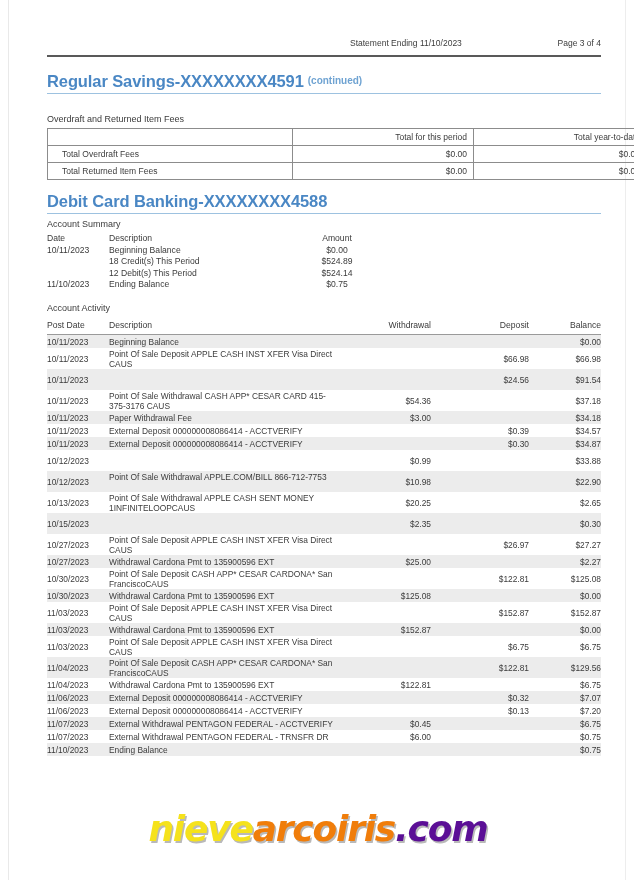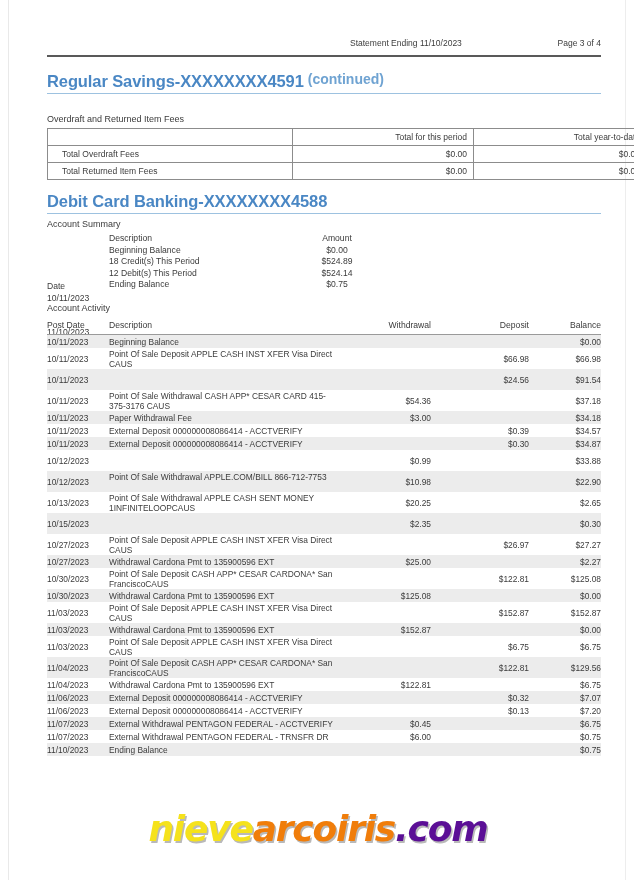--- a/index.html
+++ b/index.html
@@ -69,21 +69,21 @@
     width: 554px;
     color: #4a87c4;
     font-size: 16.5px;
     font-weight: bold;
     letter-spacing: -0.1px;
     border-bottom: 1.4px solid #9dc2e0;
     padding-bottom: 2px;
     white-space: nowrap;
   }
   .section-title .cont {
-    font-size: 14px;
+    font-size: 10px;
     font-weight: bold;
     color: #6fa3d2;
     letter-spacing: 0;
     margin-left: 4px;
     position: relative;
     top: -3px;
   }
 
   
   .sub-label {
@@ -123,21 +123,21 @@
     width: 350px;
     font-size: 8.6px;
     color: #3b3b3b;
   }
   .summary .srow {
     position: relative;
     height: 11.5px;
     line-height: 11.5px;
     white-space: nowrap;
   }
-  .summary .s-date { position: absolute; left: 0; margin-top: 48px; }
+  .summary .s-date { position: absolute; left: 0; }
   .summary .s-desc { position: absolute; left: 62px; }
   .summary .s-amt  { position: absolute; left: 240px; width: 100px; text-align: center; }
 
   
   .activity {
     position: absolute;
     left: 38px;
     width: 554px;
     font-size: 8.4px;
     color: #3b3b3b;

